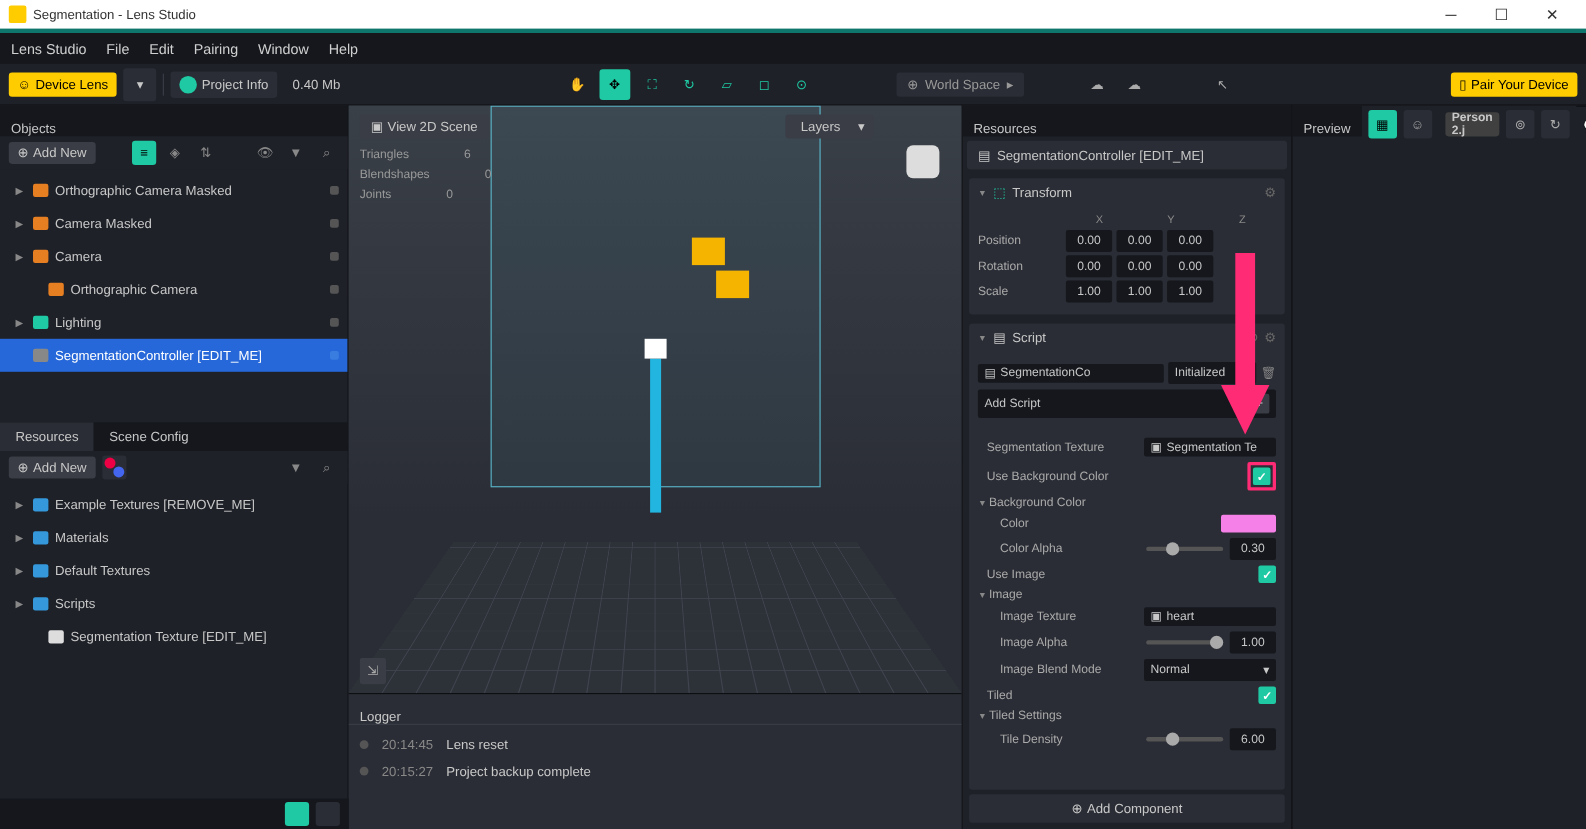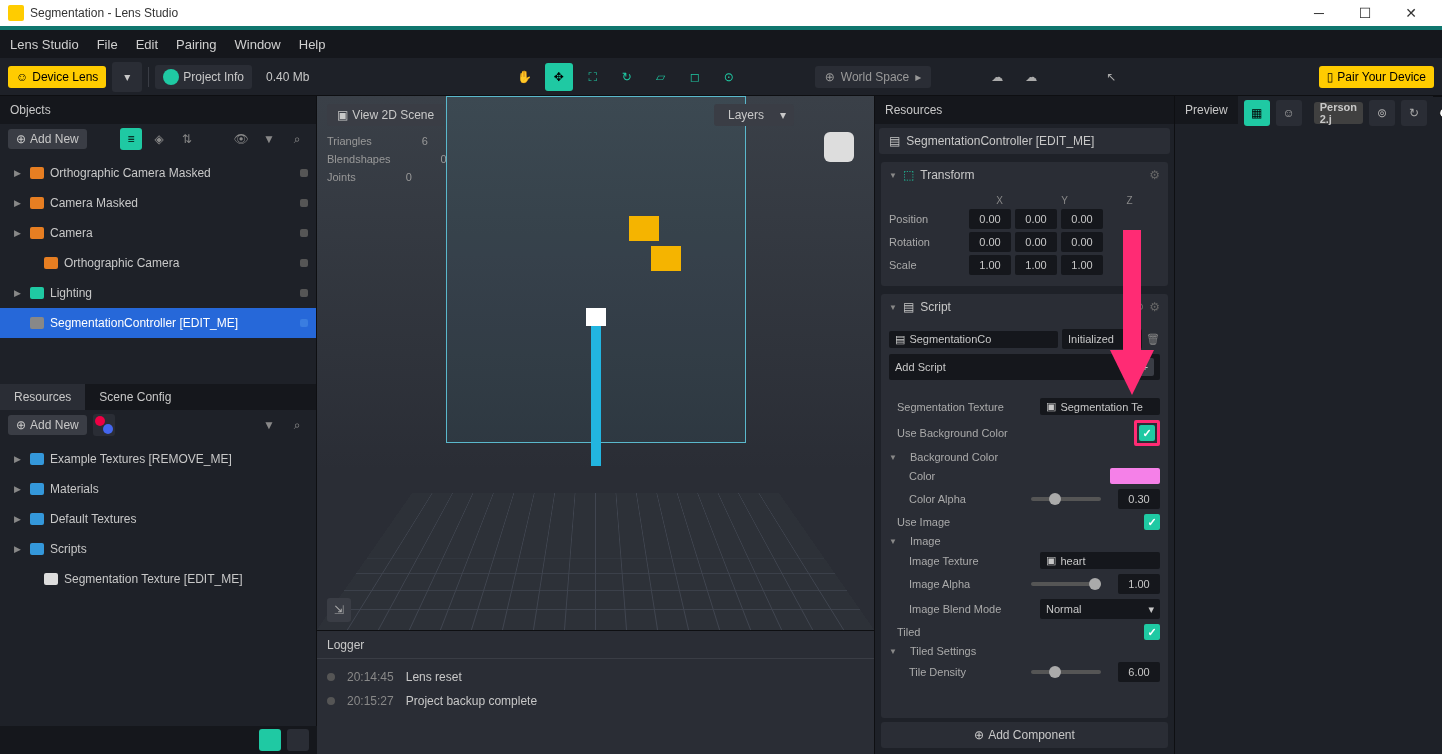--- a/index.html
+++ b/index.html
@@ -13,21 +13,21 @@
 .toolbar { height:38px; background:#1e2128; display:flex; align-items:center; padding:0 8px; gap:6px; border-bottom:1px solid #0e0f12; }
 .btn { background:#2a2d35; border:none; color:#c8c8c8; padding:4px 8px; border-radius:3px; font-size:12px; display:inline-flex; align-items:center; gap:4px; }
 .btn.yellow { background:#ffcc00; color:#000; font-weight:500; }
 .btn.icon-only { width:30px; height:30px; justify-content:center; padding:0; }
 .toolbar .tool-icon { width:28px; height:28px; display:flex; align-items:center; justify-content:center; color:#1fc9a3; border-radius:3px; }
 .toolbar .tool-icon.active { background:#1fc9a3; color:#000; }
 .toolbar .world-btn { background:#2a2d35; padding:4px 10px; border-radius:3px; color:#999; display:flex; align-items:center; gap:6px; }
 .toolbar .divider { width:1px; height:20px; background:#3a3d45; }
 .main { display:flex; height:calc(100% - 30px - 28px - 38px); }
 .left-col { width:317px; display:flex; flex-direction:column; background:#1e2128; border-right:1px solid #0e0f12; }
-.panel-header { height:28px; background:#15171c; display:flex; align-items:center; padding:0 10px; font-size:12px; }
+.panel-header { height:28px; background:#15171c; display:flex; align-items:flex-end; padding:0 10px; font-size:12px; }
 .panel-toolbar { height:30px; display:flex; align-items:center; padding:0 8px; gap:6px; background:#1e2128; }
 .add-new { background:#3a3d45; padding:3px 8px; border-radius:3px; color:#c8c8c8; display:flex; align-items:center; gap:4px; font-size:12px; }
 .panel-toolbar .mini { width:22px; height:22px; display:flex; align-items:center; justify-content:center; border-radius:3px; color:#888; }
 .panel-toolbar .mini.green { background:#1fc9a3; color:#000; }
 .tree { flex:1; overflow:auto; padding:4px 0; }
 .tree-item { display:flex; align-items:center; height:30px; padding:0 8px 0 14px; gap:6px; }
 .tree-item.selected { background:#2668d9; color:#fff; }
 .tree-item .expand { width:10px; color:#888; font-size:9px; }
 .tree-item .ic { width:14px; height:12px; border-radius:2px; }
 .ic.cam { background:#e67e22; }
@@ -66,21 +66,21 @@
 .insp-title-row { display:flex; align-items:center; gap:6px; padding:6px 10px; background:#2a2d35; margin:4px; border-radius:3px; }
 .comp { margin:4px 6px; background:#2a2d35; border-radius:3px; }
 .comp-header { display:flex; align-items:center; gap:6px; padding:6px 8px; font-size:12px; }
 .comp-header .exp { font-size:8px; color:#888; }
 .comp-body { padding:4px 8px 8px; }
 .row3 { display:flex; align-items:center; gap:4px; margin:3px 0; font-size:11px; }
 .row3 .lbl { width:76px; color:#aaa; }
 .row3 .xyz-labels { display:flex; gap:4px; flex:1; }
 .row3 .xyz-labels span { flex:1; text-align:center; color:#888; font-size:10px; }
 .numfield { background:#15171c; border:none; color:#c8c8c8; width:42px; height:20px; text-align:center; font-size:11px; border-radius:2px; }
-.prop-row { display:flex; align-items:center; margin:5px 0; font-size:11px; padding-left:8px;gap:11px; }
+.prop-row { display:flex; align-items:center; margin:5px 0; font-size:11px; padding-left:8px; }
 .prop-row .plbl { flex:1; color:#aaa; }
 .prop-row.group { padding-left:0; }
 .prop-row .gexp { width:10px; font-size:8px; color:#888; }
 .checkbox-sq { width:16px; height:16px; border-radius:2px; display:flex; align-items:center; justify-content:center; color:#fff; font-size:11px; font-weight:bold; }
 .checkbox-sq.on { background:#1fc9a3; }
 .color-swatch { width:50px; height:16px; background:#f580e8; border-radius:2px; }
 .slider { flex:0 0 70px; height:4px; background:#555; position:relative; border-radius:2px; margin-right:6px; }
 .slider .thumb { position:absolute; top:-4px; width:12px; height:12px; background:#aaa; border-radius:50%; }
 .dropdown-val { background:#15171c; width:120px; height:20px; padding:2px 6px; border-radius:2px; display:flex; align-items:center; font-size:11px; }
 .ref-field { background:#15171c; padding:2px 6px; border-radius:2px; display:flex; align-items:center; gap:4px; font-size:11px; min-width:120px; }

